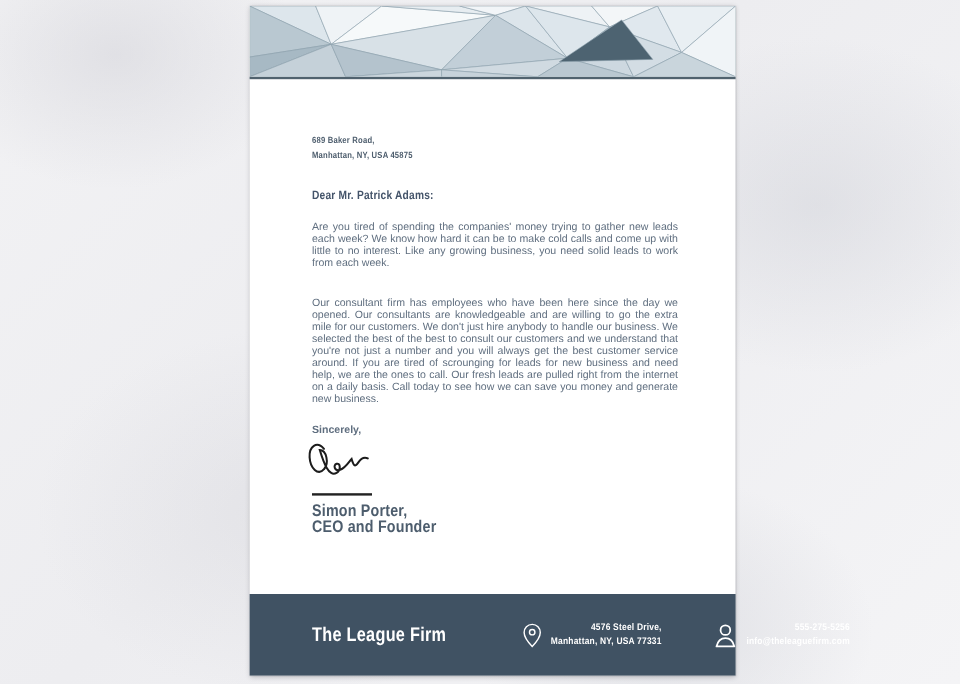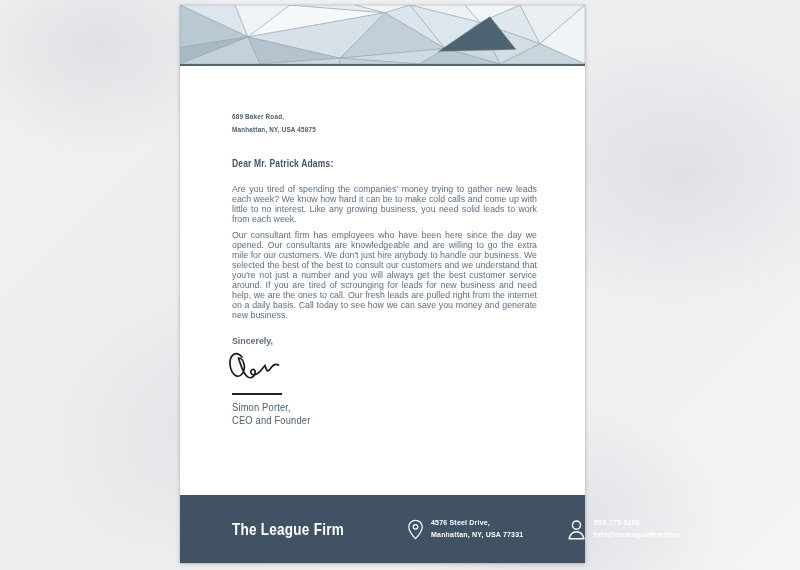--- a/index.html
+++ b/index.html
@@ -14,50 +14,50 @@
     font-family:"Liberation Sans",sans-serif;
     background:
       radial-gradient(220px 160px at 12% 8%, rgba(205,205,212,.45), rgba(205,205,212,0) 70%),
       radial-gradient(260px 200px at 85% 30%, rgba(200,202,210,.40), rgba(200,202,210,0) 70%),
       radial-gradient(300px 220px at 30% 75%, rgba(208,208,214,.35), rgba(208,208,214,0) 70%),
       radial-gradient(240px 180px at 70% 92%, rgba(198,200,208,.40), rgba(198,200,208,0) 70%),
       linear-gradient(135deg,#f2f2f4 0%,#ededf0 45%,#f4f4f6 100%);
     position:relative;
   }
   .letter{
-    position:absolute;left:180px;top:5px;width:405px;height:558px;
+    position:absolute;left:208px;top:5px;width:405px;height:558px;
     background:#ffffff;
     box-shadow:0 1px 4px rgba(60,60,70,.30), 0 0 1px rgba(60,60,70,.25);
     display:flex;flex-direction:column;
   }
   .letterhead{
     height:61px;width:100%;
     border-bottom:2px solid #50626e;
     overflow:hidden;flex:0 0 auto;
   }
   .letterhead svg{display:block;width:100%;height:100%;}
   .content{flex:1 1 auto;position:relative;padding:0 48px 0 52px;}
   .addr{margin-top:44px;font-size:7.5px;line-height:13px;color:#4d5d6d;font-weight:bold;}
   .addr span{display:block;transform:scaleX(.85);transform-origin:0 50%;white-space:nowrap;letter-spacing:.2px;}
   .salutation{margin-top:22px;font-size:10px;color:var(--heading-color);font-weight:bold;}
   .salutation span{display:block;transform:scaleX(.85);transform-origin:0 50%;white-space:nowrap;letter-spacing:.2px;}
   .para{margin-top:15px;font-size:8.8px;line-height:10px;color:var(--body-color);text-align:justify;}
-  .para + .para{margin-top:6px;}
+  .para + .para{margin-top:23px;}
   .closing{margin-top:16px;font-size:8.8px;color:var(--body-color);font-weight:bold;}
   .signature{margin-top:4px;margin-left:-5px;}
   .sig-line{width:50px;height:2px;background:#222;margin-top:1px;}
-  .sig-name{margin-top:6px;font-size:11px;line-height:13px;color:#4d5d6d;font-weight:normal;}
+  .sig-name{margin-top:6px;font-size:14px;line-height:13px;color:#4d5d6d;font-weight:bold;}
   .sig-name span{display:block;transform:scaleX(.85);transform-origin:0 50%;white-space:nowrap;letter-spacing:.2px;}
   .footer{
     flex:0 0 auto;height:68px;background:var(--footer-bg);
     display:flex;align-items:center;color:#fff;
     padding-left:52px;
   }
   .brand{font-size:16.5px;font-weight:bold;white-space:nowrap;transform:scaleX(.82);transform-origin:0 50%;letter-spacing:.3px;}
-  .contact{display:flex;align-items:center;gap:7px;}
+  .contact{display:flex;align-items:center;gap:7px;text-align:right;}
   .contact-loc{margin-left:38px;}
   .contact-person{margin-left:30px;}
   .contact .txt{font-size:8px;line-height:12.5px;font-weight:bold;}
   .contact .txt span{display:block;transform:scaleX(.88);transform-origin:0 50%;white-space:nowrap;letter-spacing:.2px;}
   .icon svg{display:block;}
 </style>
 </head>
 <body>
 
 <div class="letter">

